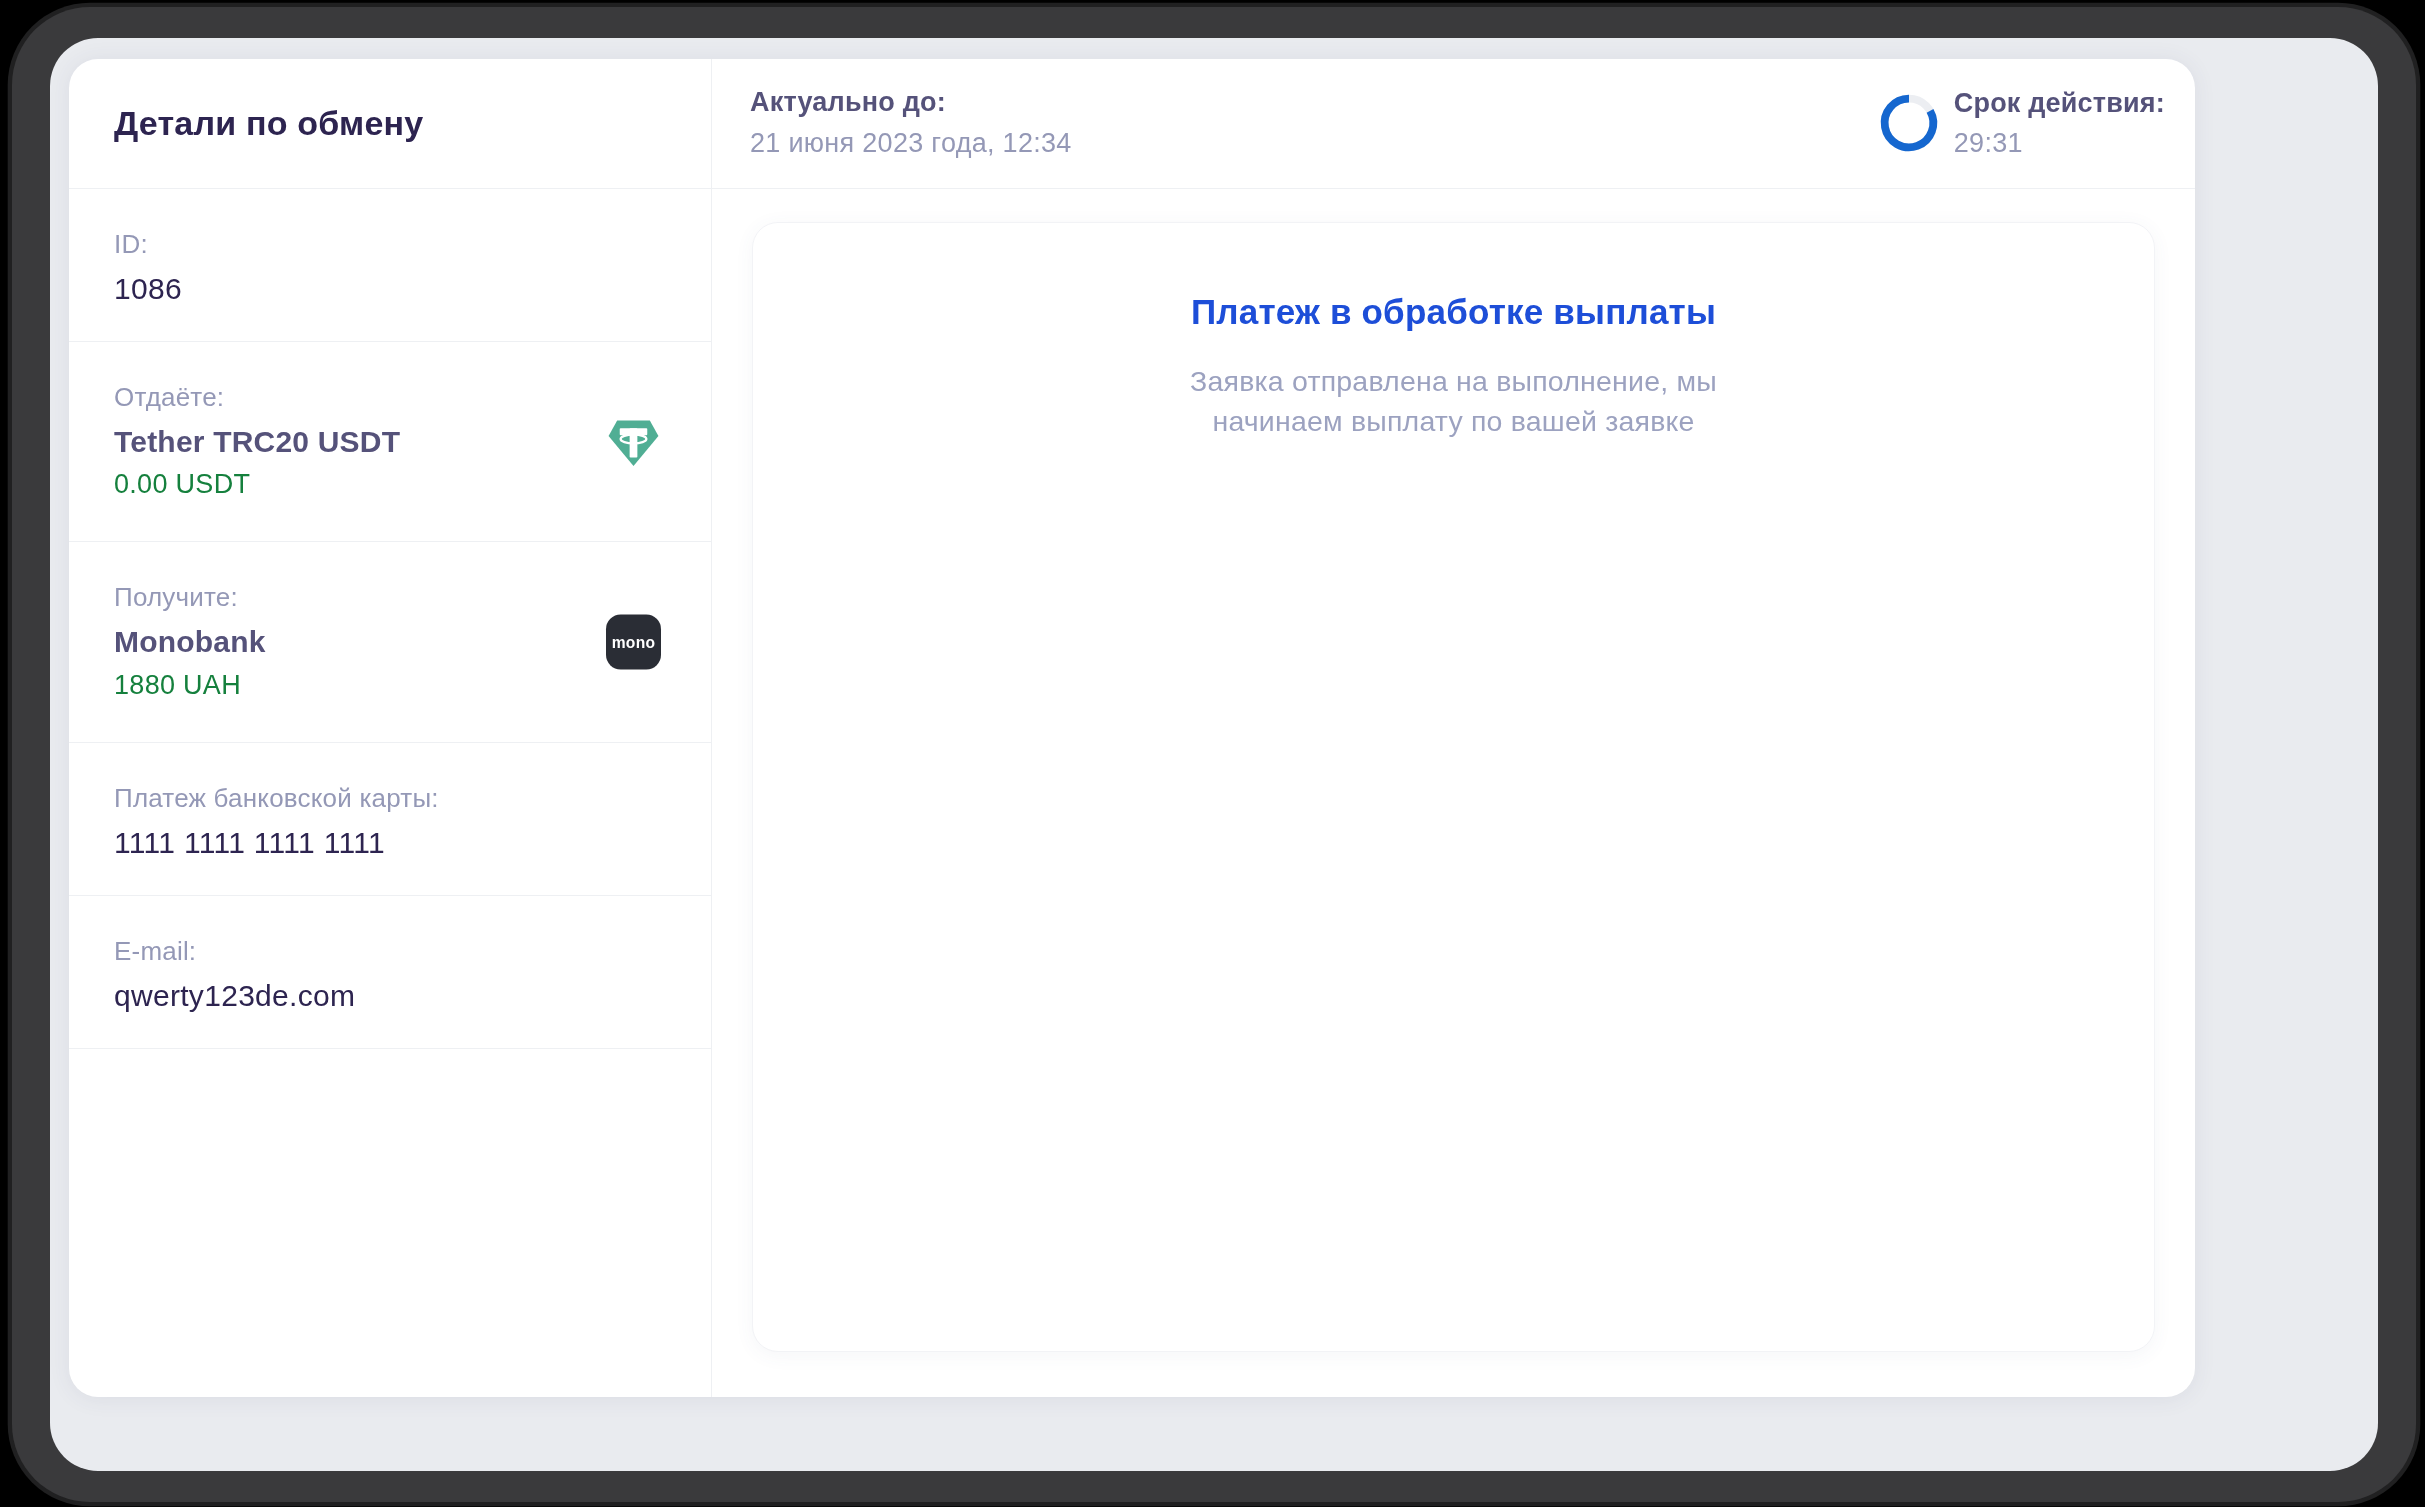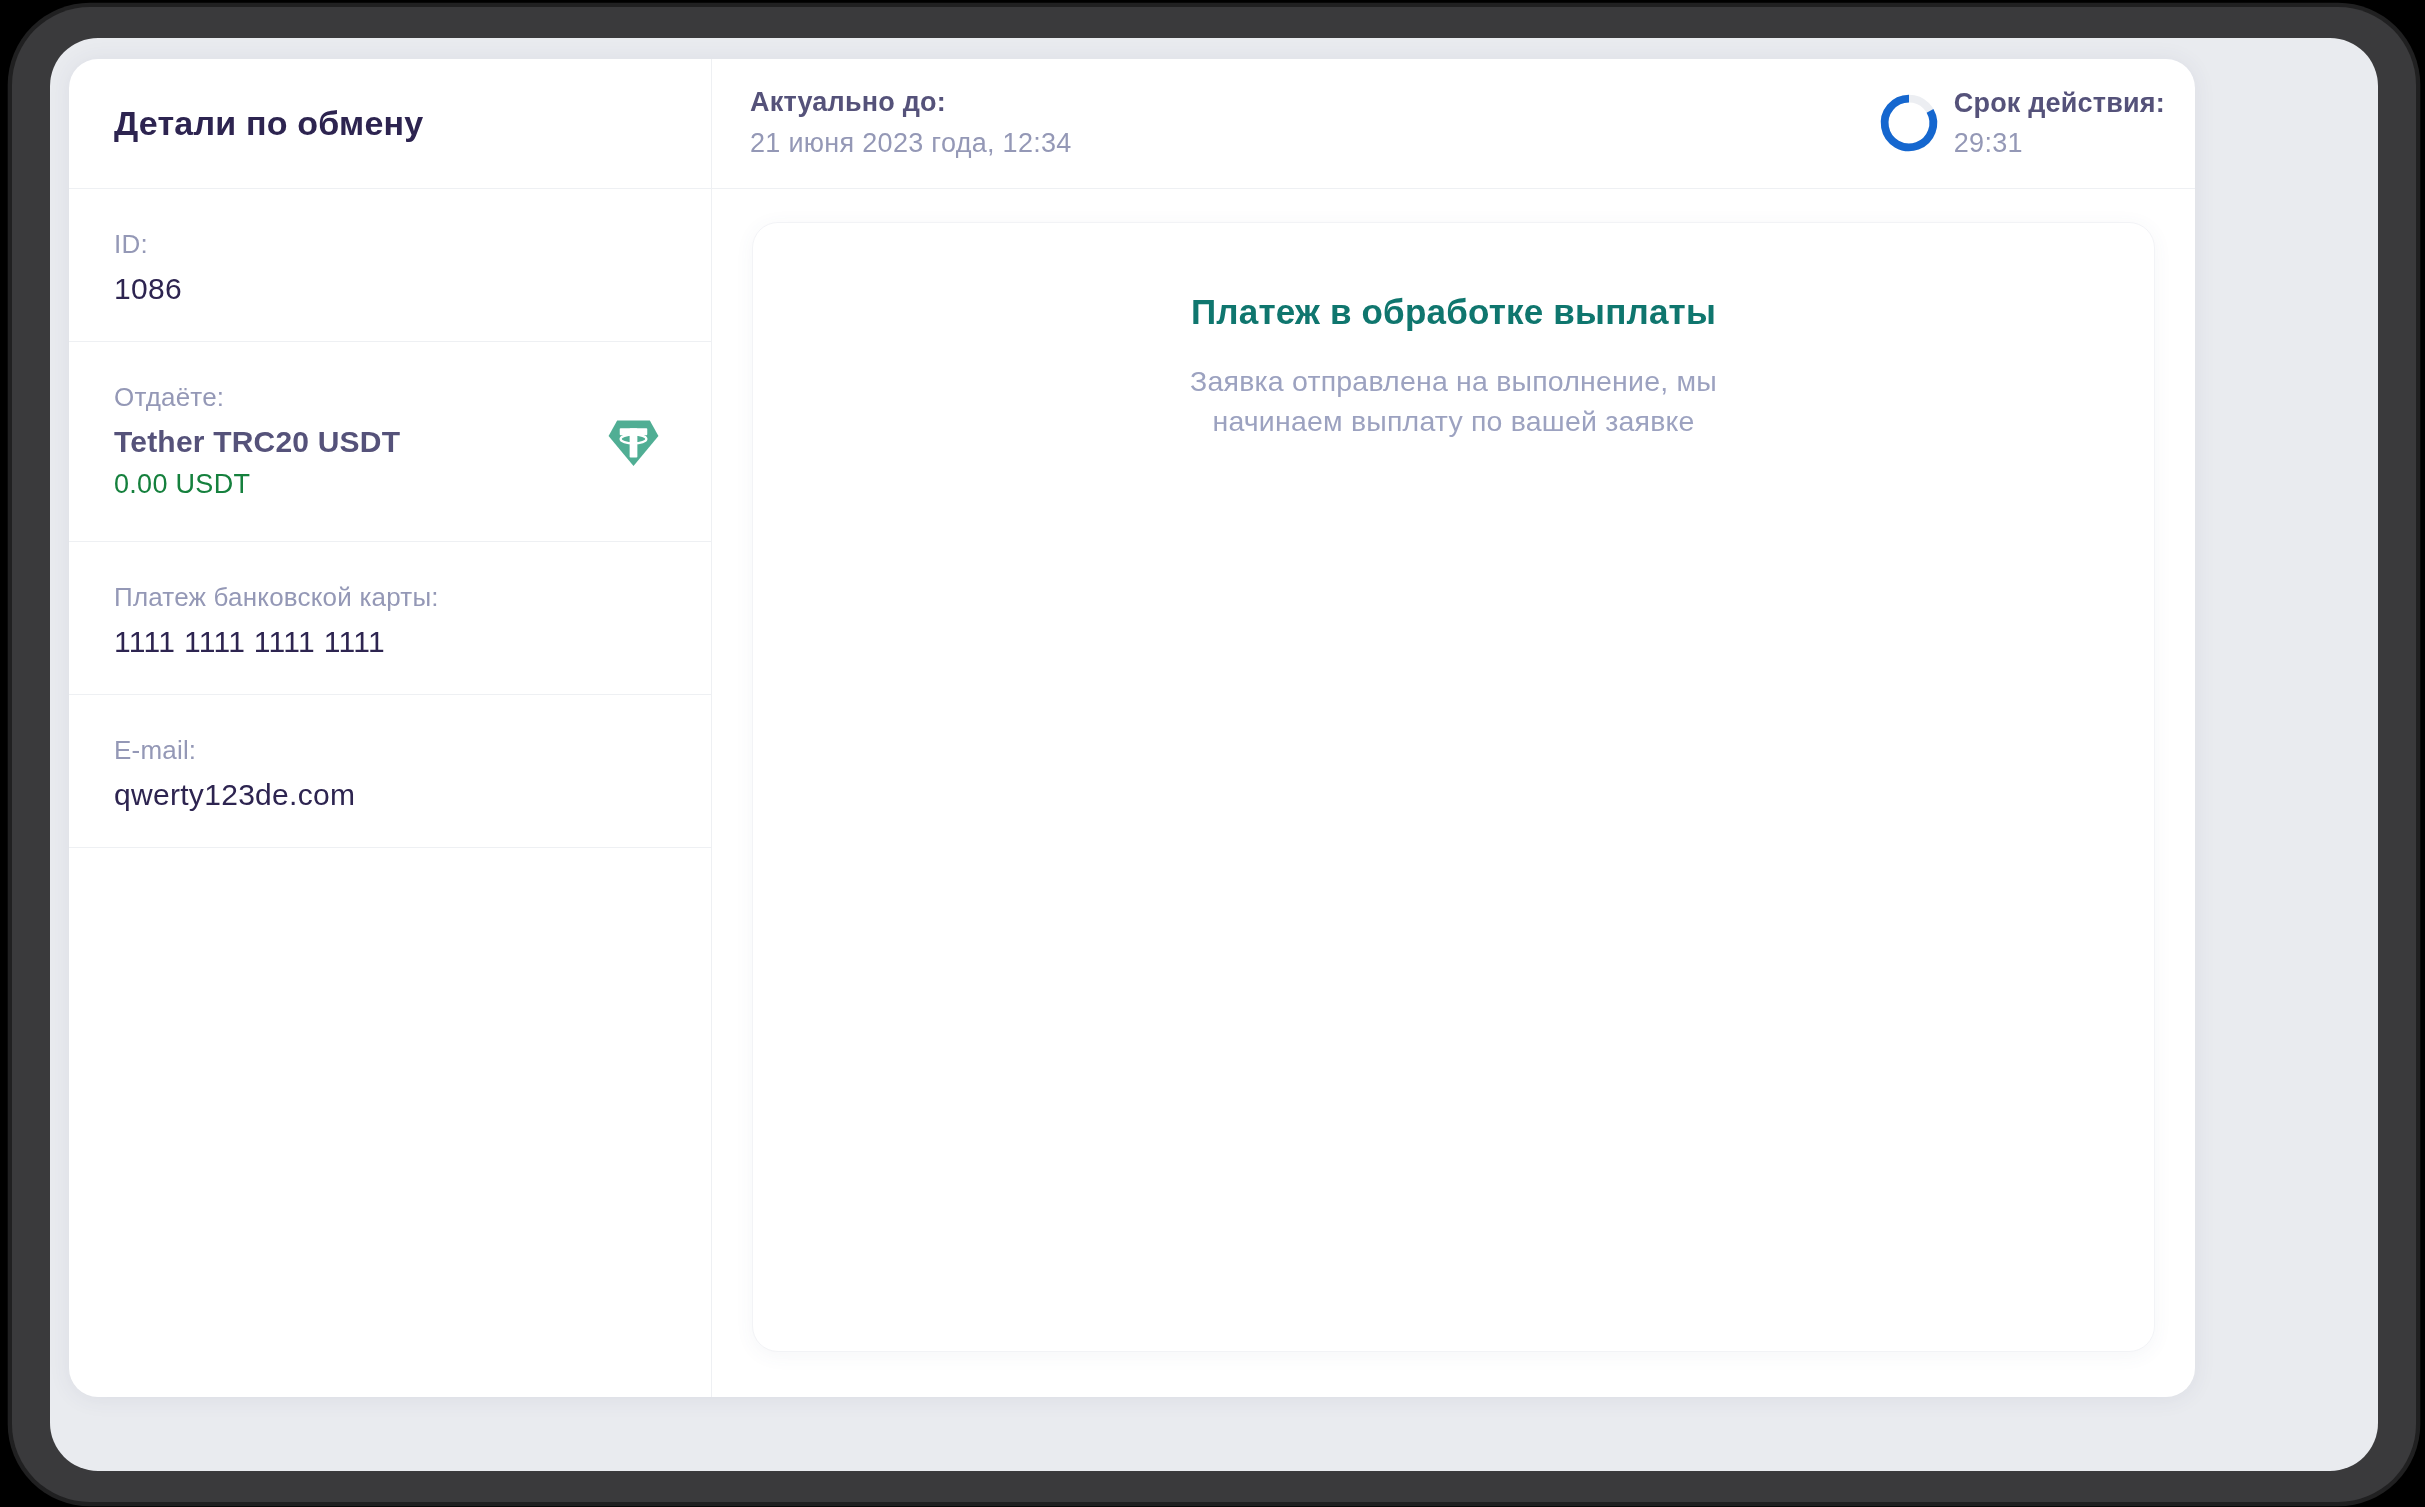--- a/index.html
+++ b/index.html
@@ -196,21 +196,21 @@
     background: #ffffff;
     border: 1.7px solid #f2f3f6;
     border-radius: 26px;
     box-shadow: 0 3.5px 19px rgba(76,84,120,0.055);
     padding-top: 69px;
     text-align: center;
   }
   .status-title {
     font-size: 35px;
     font-weight: 700;
-    color: #0f766e;
+    color: #1d4ed8;
     letter-spacing: 0.2px;
   }
   .status-desc {
     margin: 29px auto 0 auto;
     max-width: 639px;
     font-size: 28.5px;
     line-height: 1.42;
     color: #9ca2c0;
     letter-spacing: 0.2px;
   }
@@ -241,20 +241,30 @@
           <div class="asset-icon tether-icon">
             <svg width="55" height="55" viewBox="0 0 64 64" aria-hidden="true">
               <path d="M32 60 L3 25 L13 7 L51 7 L61 25 Z" fill="#50ae94"></path>
               <rect x="16" y="16" width="32" height="8" rx="1" fill="#ffffff"></rect>
               <rect x="27.5" y="16" width="9" height="34" rx="1" fill="#ffffff"></rect>
               <ellipse cx="32" cy="28.5" rx="15" ry="5.2" fill="none" stroke="#ffffff" stroke-width="2.6"></ellipse>
             </svg>
           </div>
         </div>
 
+        <div class="detail-row tall">
+          <div class="detail-label">Получите:</div>
+          <div class="detail-value strong">Monobank</div>
+          <div class="detail-sub">1880 UAH</div>
+          <div class="asset-icon">
+            <div class="mono-icon">
+              <span>mono</span>
+            </div>
+          </div>
+        </div>
 
         <div class="detail-row">
           <div class="detail-label">Платеж банковской карты:</div>
           <div class="detail-value">1111 1111 1111 1111</div>
         </div>
 
         <div class="detail-row last">
           <div class="detail-label">E-mail:</div>
           <div class="detail-value">qwerty123de.com</div>
         </div>

